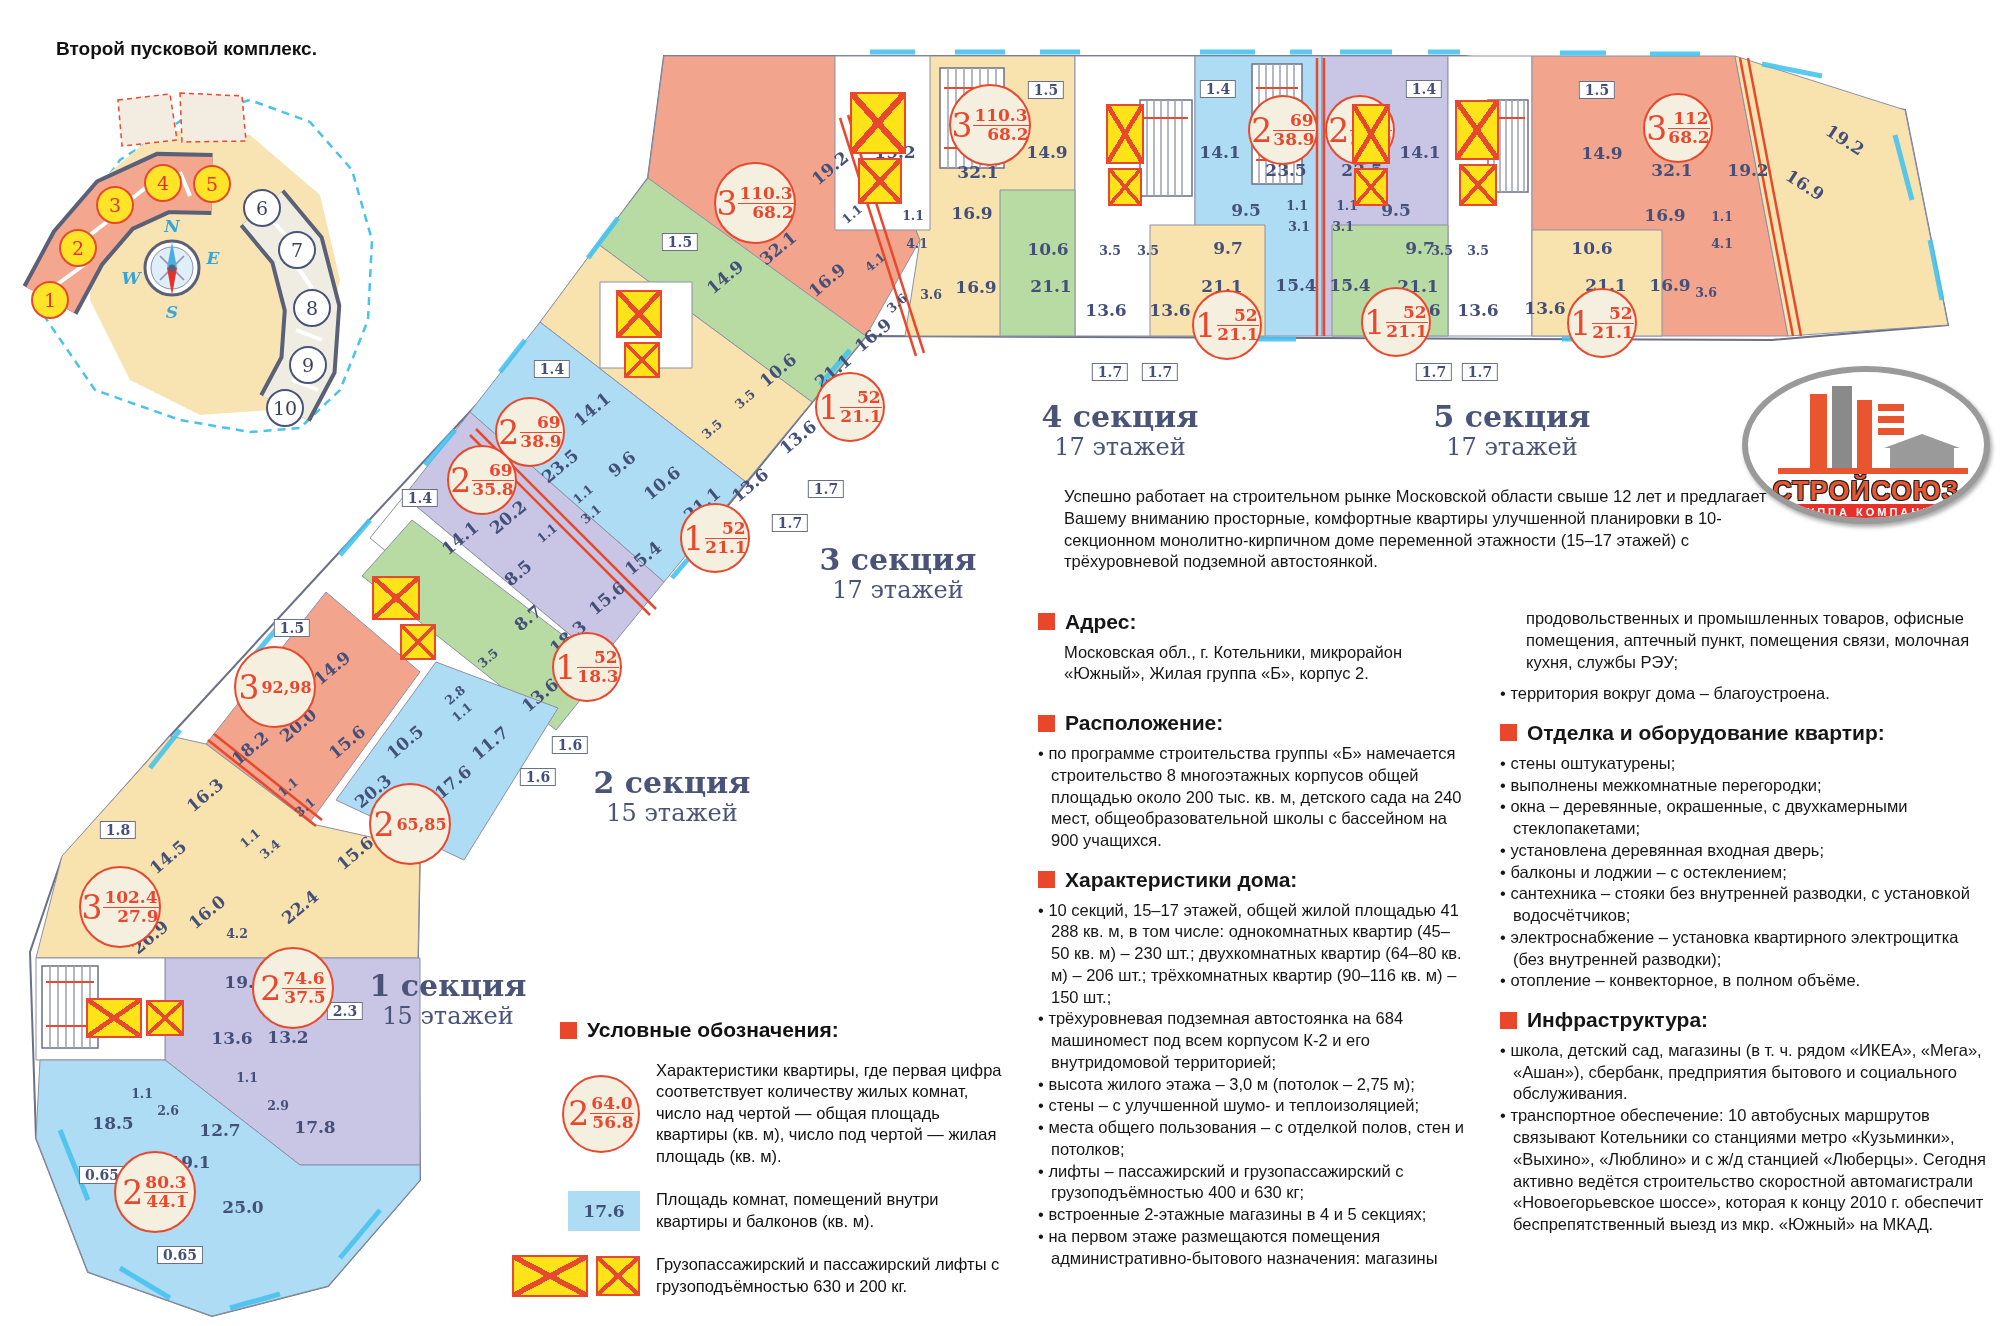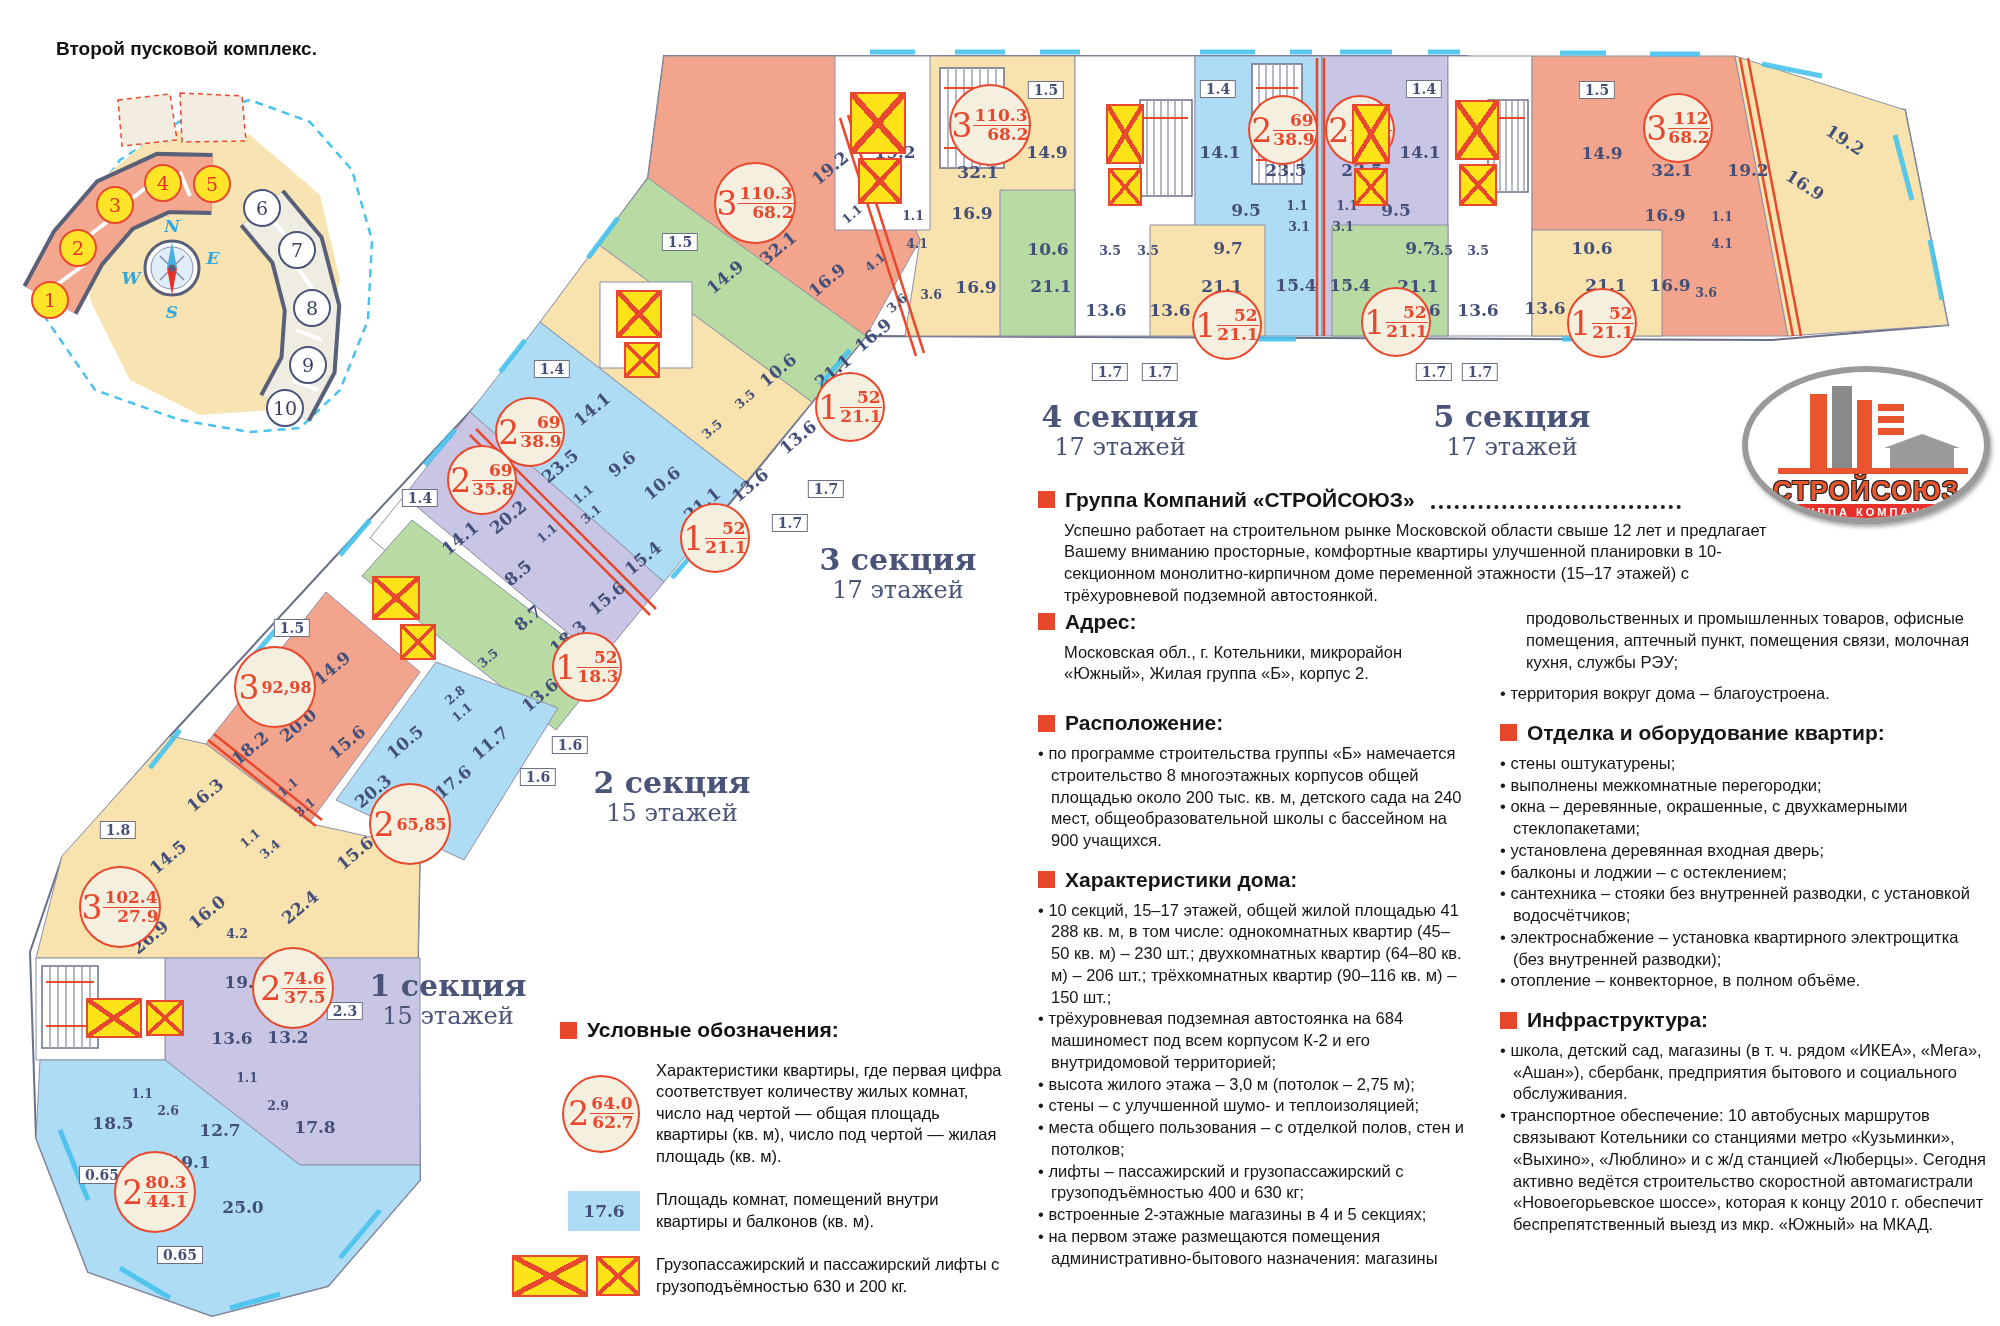--- a/index.html
+++ b/index.html
@@ -472,25 +472,20 @@
       <div style="position: absolute; width: 34px; height: 34px; border-radius: 50%; display: flex; align-items: center; justify-content: center; font-family: &quot;DejaVu Serif&quot;, serif; font-size: 19px; transform: translate(-50%, -50%); background: rgb(255, 228, 39); border: 2px solid rgb(232, 73, 46); color: rgb(232, 48, 42); left: 163px; top: 183px;">4</div>
       <div style="position: absolute; width: 34px; height: 34px; border-radius: 50%; display: flex; align-items: center; justify-content: center; font-family: &quot;DejaVu Serif&quot;, serif; font-size: 19px; transform: translate(-50%, -50%); background: rgb(255, 228, 39); border: 2px solid rgb(232, 73, 46); color: rgb(232, 48, 42); left: 212px; top: 184px;">5</div>
       <div style="position: absolute; width: 34px; height: 34px; border-radius: 50%; display: flex; align-items: center; justify-content: center; font-family: &quot;DejaVu Serif&quot;, serif; font-size: 19px; transform: translate(-50%, -50%); background: rgb(255, 255, 255); border: 2px solid rgb(74, 84, 120); color: rgb(57, 65, 94); left: 262px; top: 208px;">6</div>
       <div style="position: absolute; width: 34px; height: 34px; border-radius: 50%; display: flex; align-items: center; justify-content: center; font-family: &quot;DejaVu Serif&quot;, serif; font-size: 19px; transform: translate(-50%, -50%); background: rgb(255, 255, 255); border: 2px solid rgb(74, 84, 120); color: rgb(57, 65, 94); left: 297px; top: 250px;">7</div>
       <div style="position: absolute; width: 34px; height: 34px; border-radius: 50%; display: flex; align-items: center; justify-content: center; font-family: &quot;DejaVu Serif&quot;, serif; font-size: 19px; transform: translate(-50%, -50%); background: rgb(255, 255, 255); border: 2px solid rgb(74, 84, 120); color: rgb(57, 65, 94); left: 312px; top: 308px;">8</div>
       <div style="position: absolute; width: 34px; height: 34px; border-radius: 50%; display: flex; align-items: center; justify-content: center; font-family: &quot;DejaVu Serif&quot;, serif; font-size: 19px; transform: translate(-50%, -50%); background: rgb(255, 255, 255); border: 2px solid rgb(74, 84, 120); color: rgb(57, 65, 94); left: 308px; top: 365px;">9</div>
       <div style="position: absolute; width: 34px; height: 34px; border-radius: 50%; display: flex; align-items: center; justify-content: center; font-family: &quot;DejaVu Serif&quot;, serif; font-size: 19px; transform: translate(-50%, -50%); background: rgb(255, 255, 255); border: 2px solid rgb(74, 84, 120); color: rgb(57, 65, 94); left: 285px; top: 408px;">10</div>
     </div>
 
   <div class="tcol" style="left:1038px;top:486px;width:760px;">
-    <div class="block-head">
-      <span class="sq"></span>
-      <span class="hd">Группа Компаний «СТРОЙСОЮЗ»</span>
-      <span class="dots" style="max-width:250px;"></span>
-    </div>
     <p class="para indented">Успешно работает на строительном рынке Московской области свыше 12 лет и предлагает Вашему вниманию просторные, комфортные квартиры улучшенной планировки в 10-секционном монолитно-кирпичном доме переменной этажности (15–17 этажей) с трёхуровневой подземной автостоянкой.</p>
   </div>
 
   <div class="tcol" style="left:1038px;top:608px;width:430px;">
     <div class="block-head">
         <span class="sq"></span>
       <span class="hd">Адрес:</span>
       </div>
     <p class="para indented">Московская обл., г. Котельники, микрорайон «Южный», Жилая группа «Б», корпус 2.</p>
     <div class="gap"></div>
@@ -551,21 +546,21 @@
 
   <div class="legend">
     <div class="block-head" style="margin-left:90px;margin-bottom:18px;">
       <span class="sq"></span>
       <span class="hd">Условные обозначения:</span>
       </div>
     <div class="lrow">
       <div class="icon-cell">
           <div class="badge" id="legend-badge" style="position:relative;transform:none;width:74px;height:74px;">
             <span class="bn">2</span>
-            <span class="bf"><span class="ba">64.0</span><span class="bb">62.7</span></span>
+            <span class="bf"><span class="ba">64.0</span><span class="bb">56.8</span></span>
           </div>
         </div>
       <div class="txt">Характеристики квартиры, где первая цифра соответствует количеству жилых комнат, число над чертой — общая площадь квартиры (кв. м), число под чертой — жилая площадь (кв. м).</div>
     </div>
     <div class="lrow">
       <div class="icon-cell">
           <div class="swatch">17.6</div>
         </div>
       <div class="txt">Площадь комнат, помещений внутри квартиры и балконов (кв. м).</div>
     </div>

